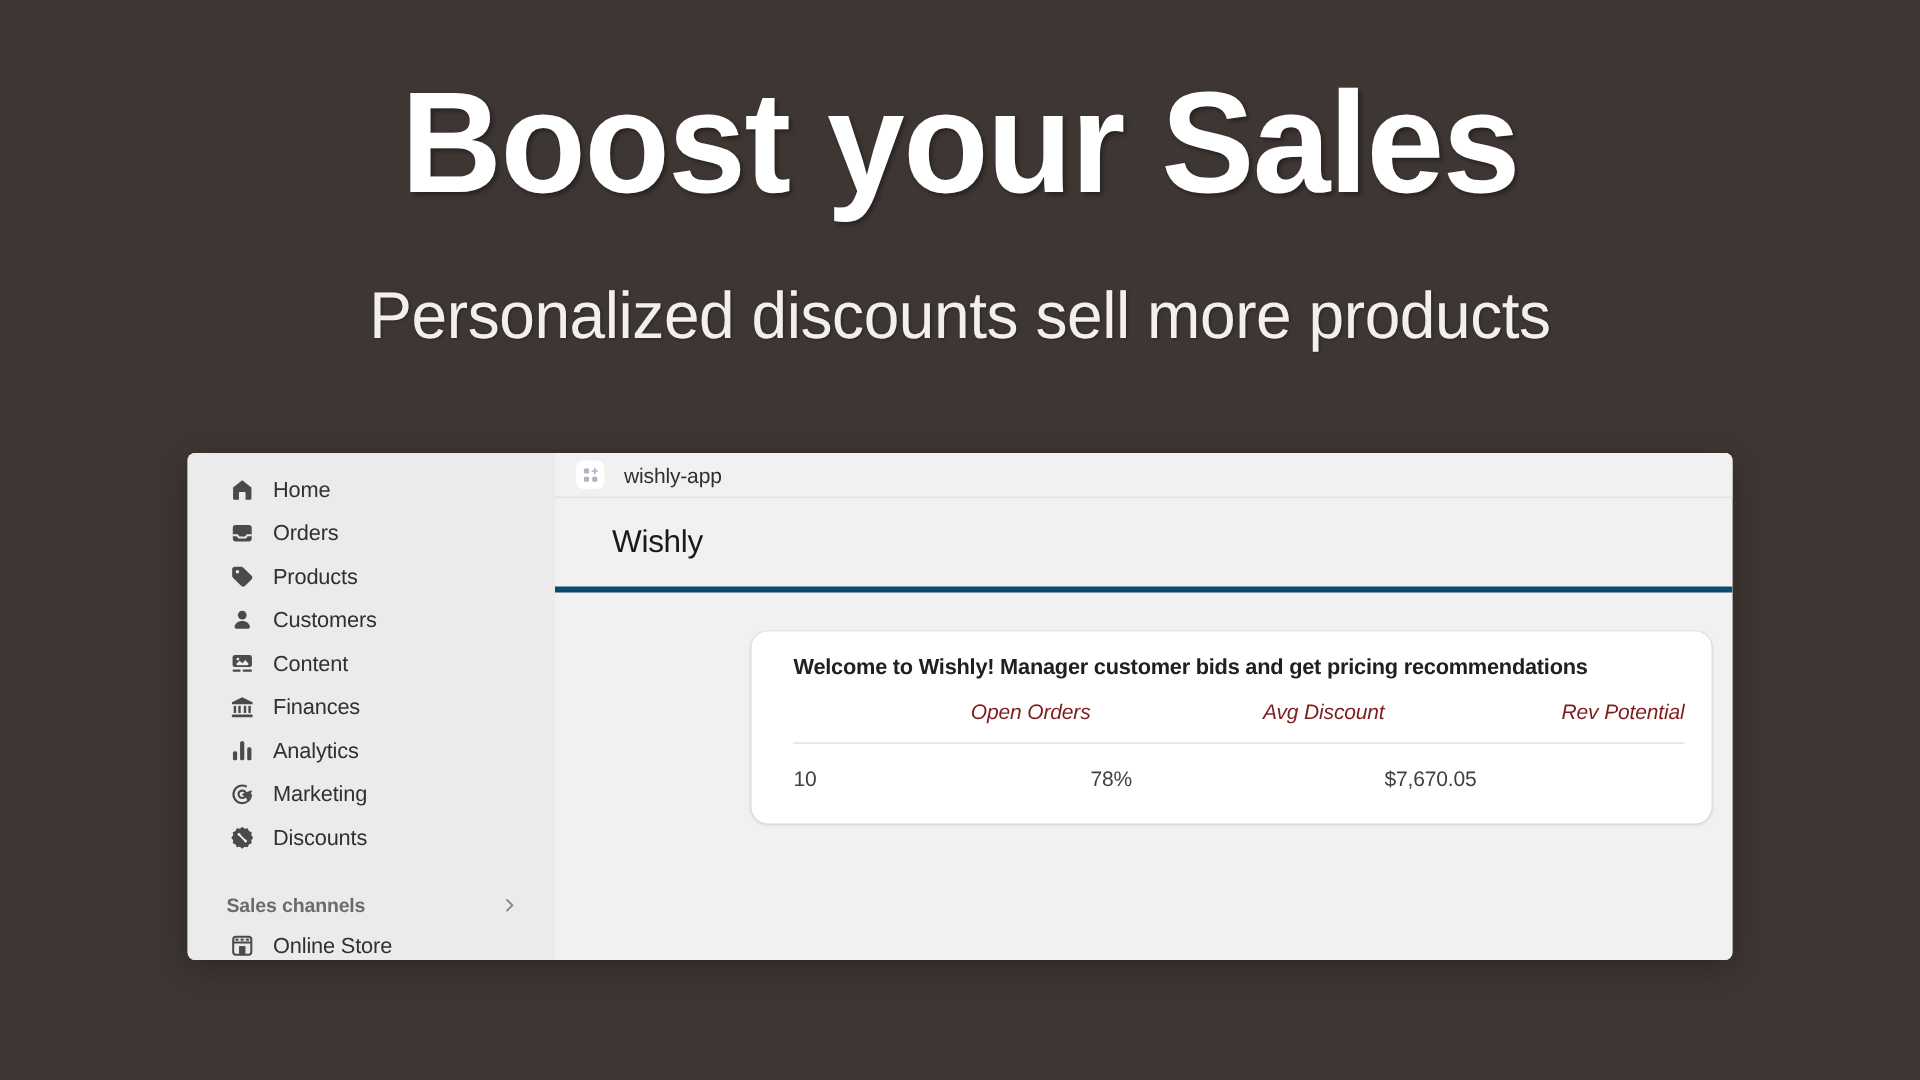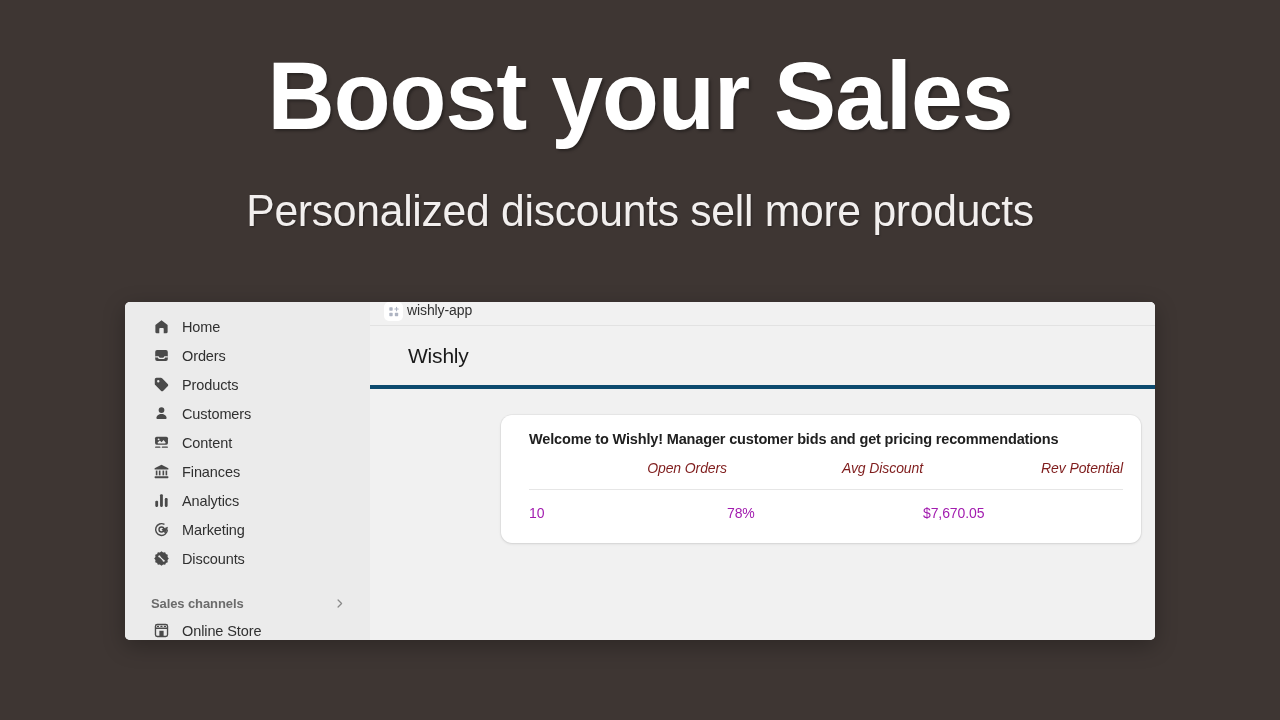--- a/index.html
+++ b/index.html
@@ -86,24 +86,24 @@
     font-weight:bold;
     color:#6B6B6B;
     letter-spacing:-0.1px;
     flex:1;
   }
   .nav-section .chev { color:#8A8A8A; display:flex; align-items:center; }
 
   
   .main { flex:1; display:flex; flex-direction:column; background:#F1F1F1; min-width:0; }
   .topbar {
-    height:24px;
-    display:flex; align-items:flex-start;
+    height:30px;
+    display:flex; align-items:center;
     padding-left:14px;
-    gap:4px;
+    gap:13px;
     border-bottom:1px solid #E2E2E2;
     background:#F1F1F1;
   }
   .app-chip {
     width:19px; height:19px;
     background:#FFFFFF;
     border-radius:5px;
     display:flex; align-items:center; justify-content:center;
     color:#AEB4C2;
   }
@@ -143,21 +143,21 @@
     font-weight:400;
     color:#7f1d1d;
     letter-spacing:-0.1px;
     padding:0 0 13px 0;
     border-bottom:1px solid #E6E6E6;
     font-style:italic;
   }
   .tbl td {
     text-align:left;
     font-size:14px;
-    color:#a21caf;
+    color:#404040;
     letter-spacing:-0.1px;
     padding:15px 0 0 0;
   }
   .col-a { width:198px; }
   .col-b { width:196px; }
   .col-c { width:auto; }
 </style>
 </head>
 <body>
 

